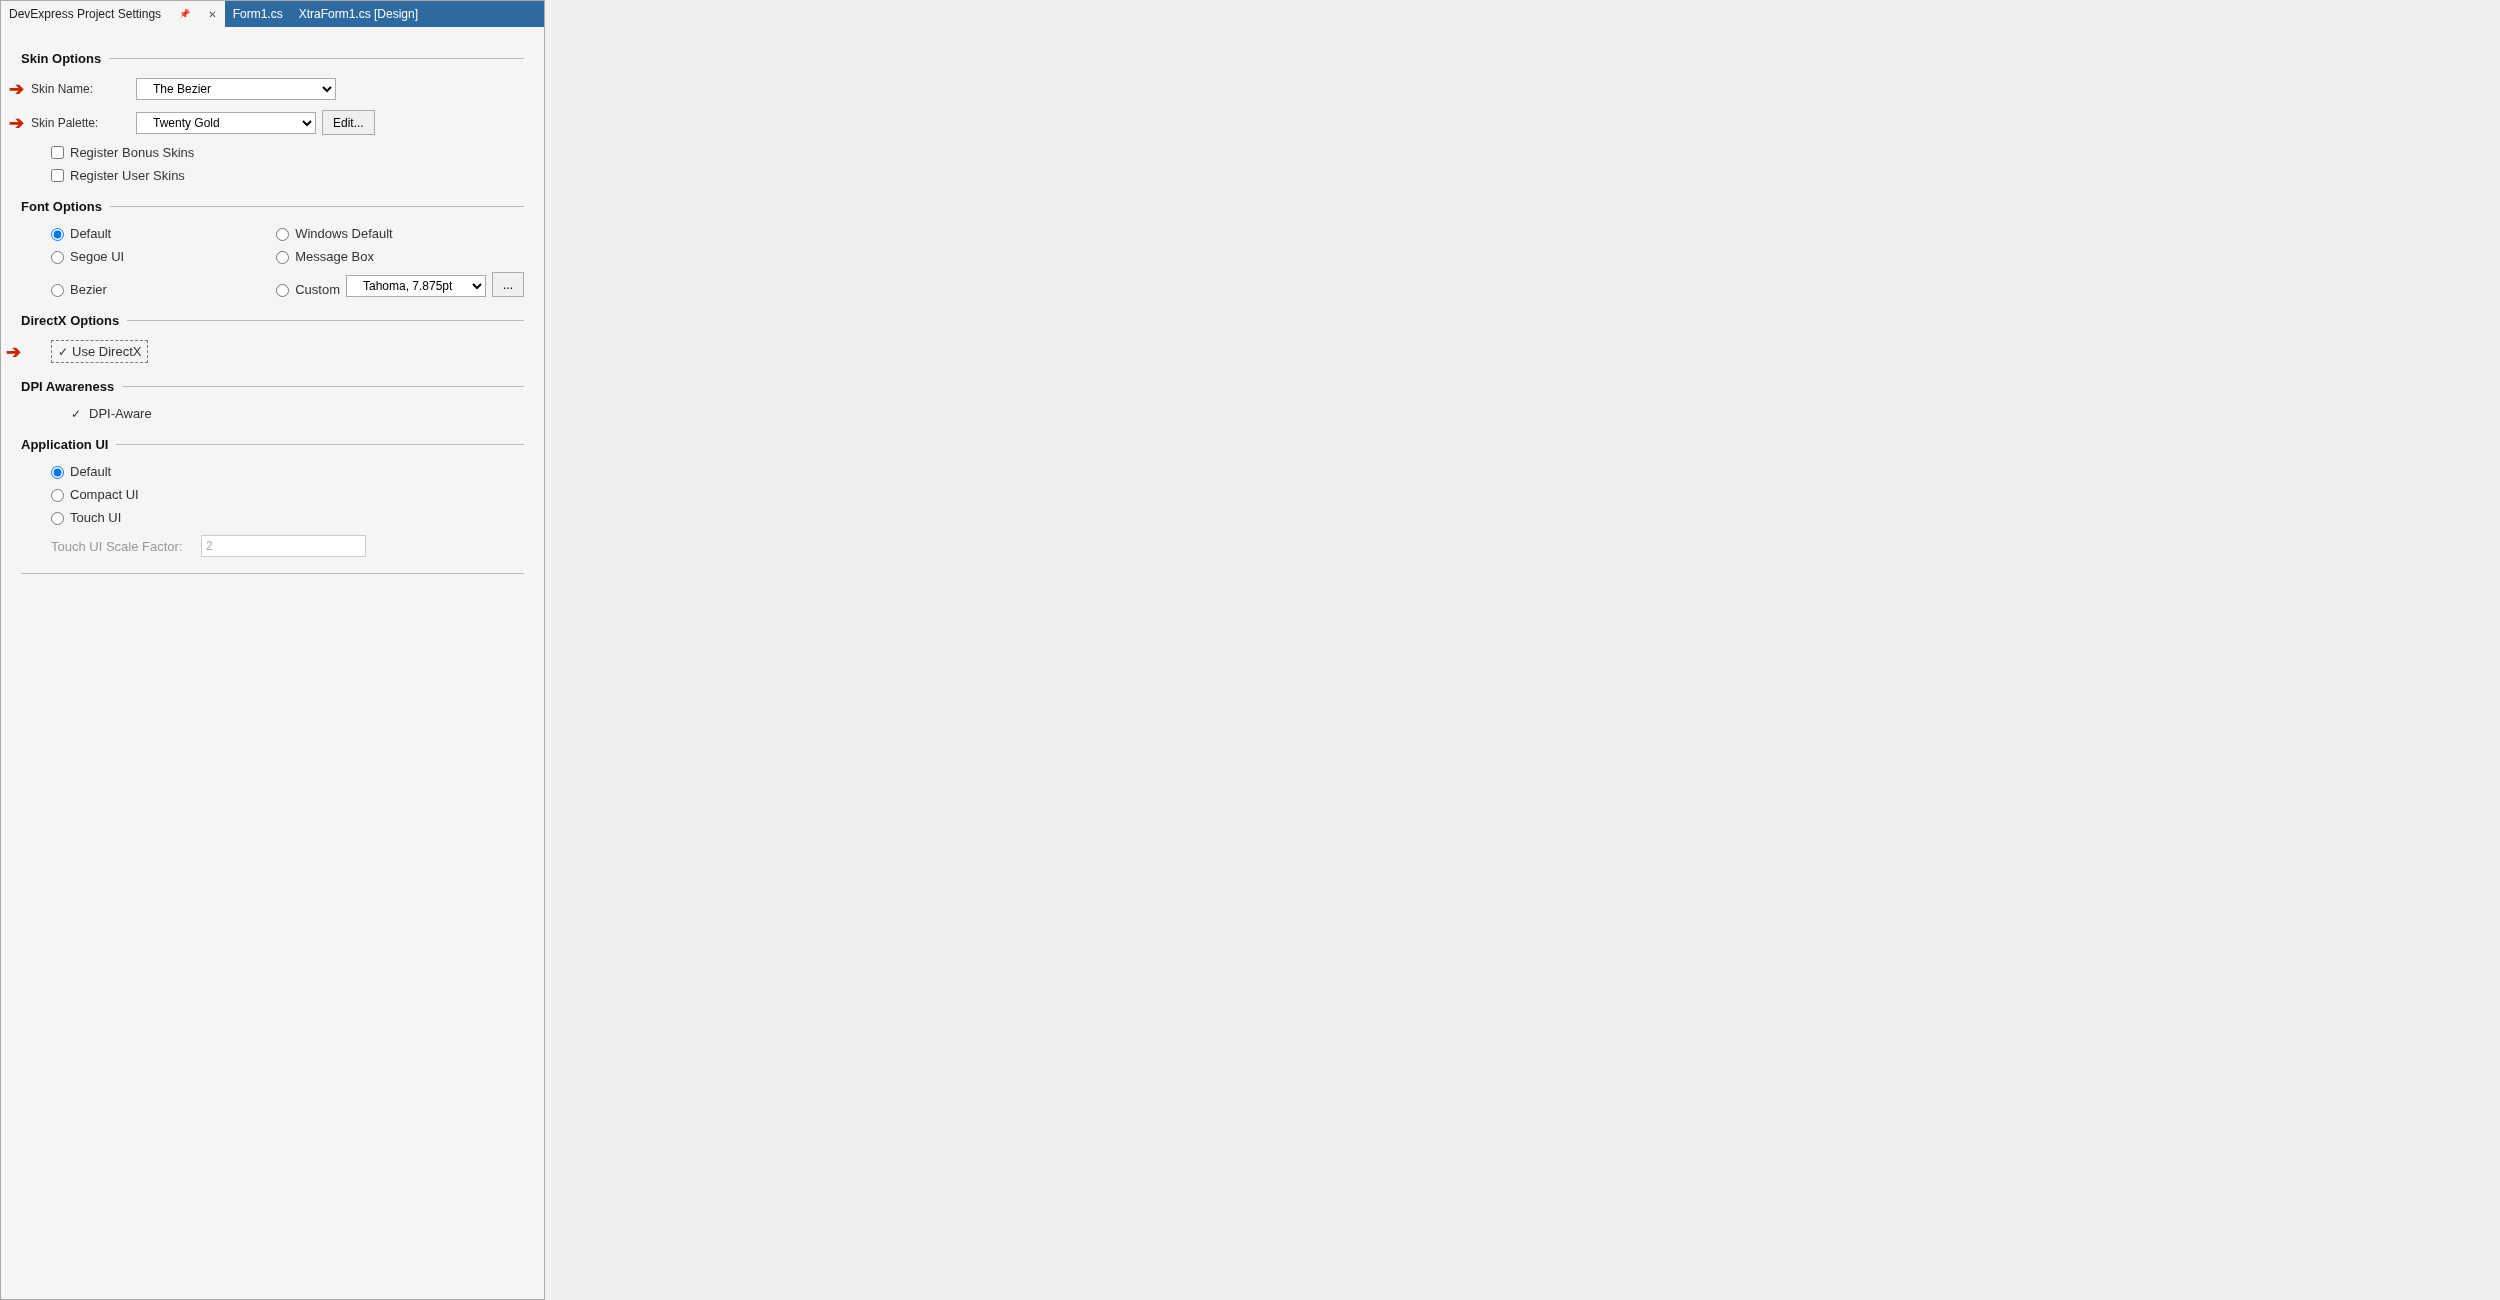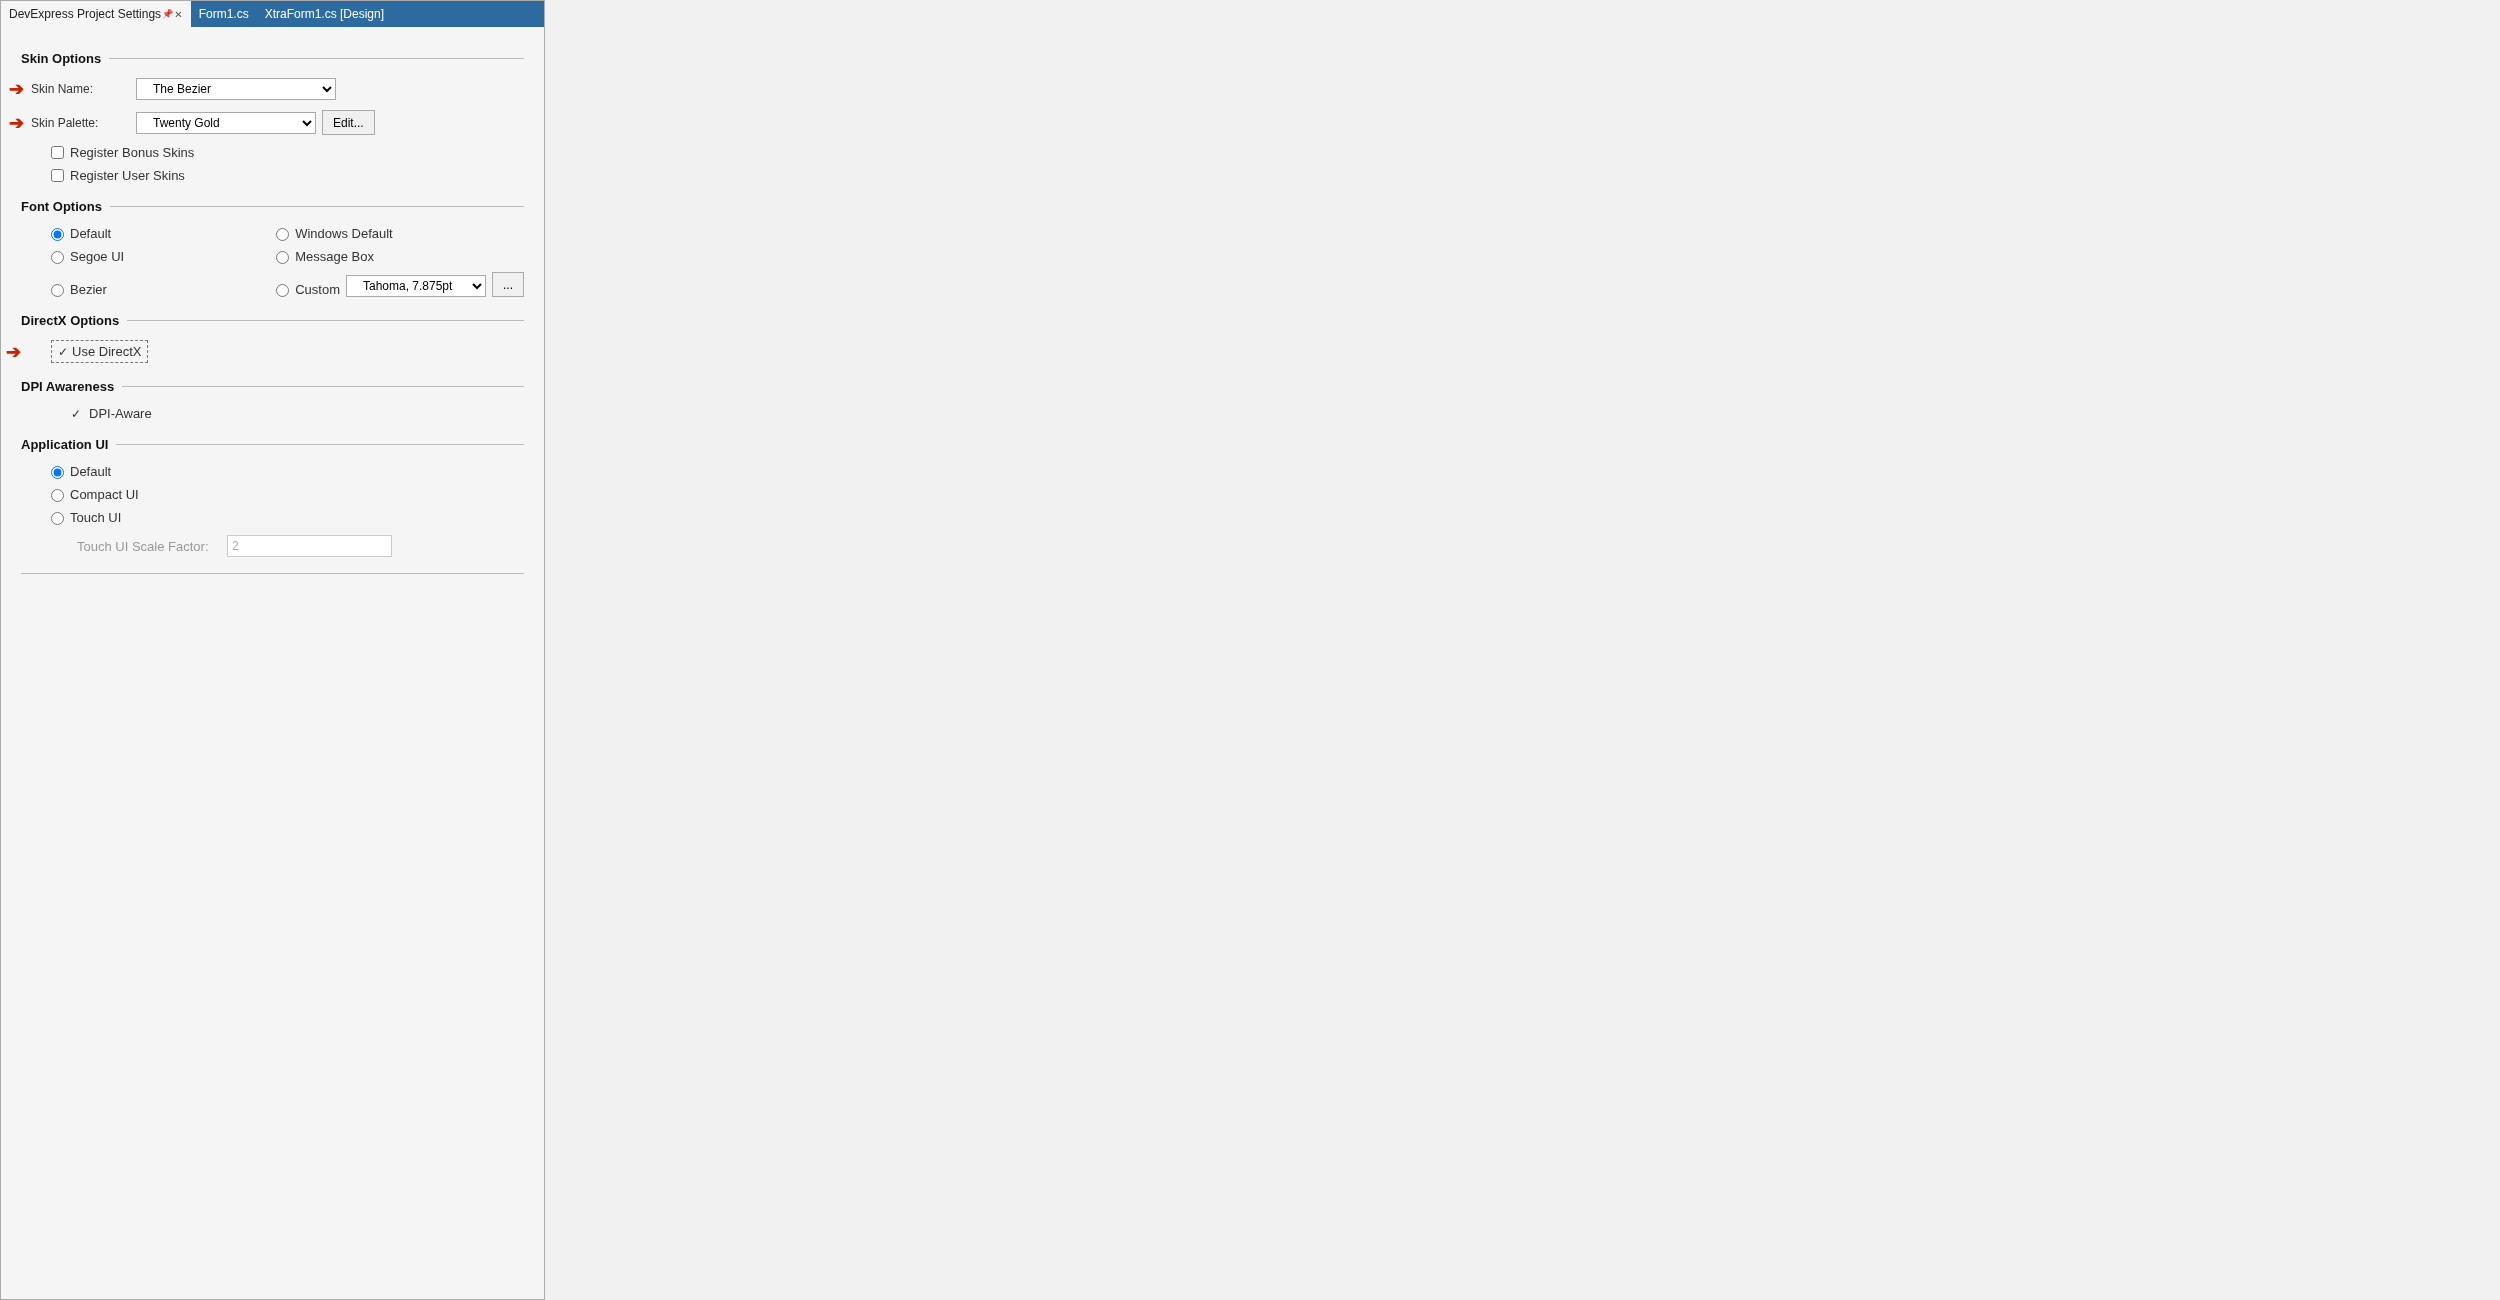--- a/index.html
+++ b/index.html
@@ -29,21 +29,21 @@
       align-items: stretch;
       height: 26px;
       flex-shrink: 0;
     }
     .tab {
       display: flex;
       align-items: center;
       padding: 0 8px;
       font-size: 12px;
       color: #fff;
-      gap: 1px;
+      gap: 18px;
       cursor: pointer;
       white-space: nowrap;
     }
     .tab.active {
       background: #f5f5f5;
       color: #222;
     }
     .tab .close-btn {
       font-size: 10px;
       color: #ccc;
@@ -200,21 +200,20 @@
       display: flex;
       align-items: center;
       gap: 10px;
       padding-left: 30px;
       margin-bottom: 8px;
     }
     .scale-label {
       font-size: 13px;
       color: #999;
       width: 140px;
-      margin-left: 26px;
     }
     .scale-input {
       height: 22px;
       width: 165px;
       border: 1px solid #ccc;
       background: #fff;
       font-size: 12px;
       padding: 0 4px;
       color: #aaa;
     }

